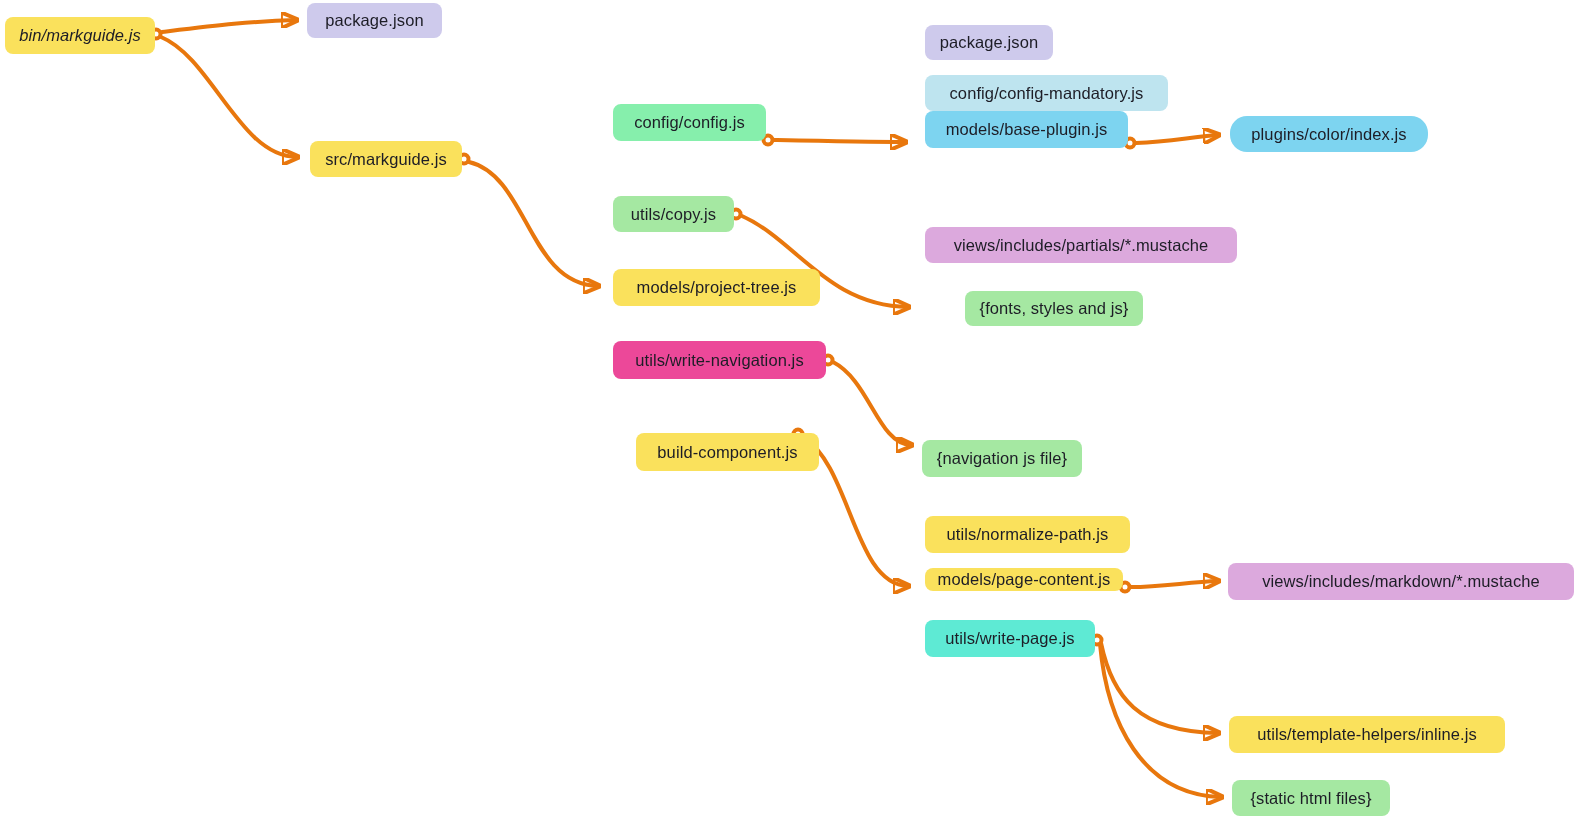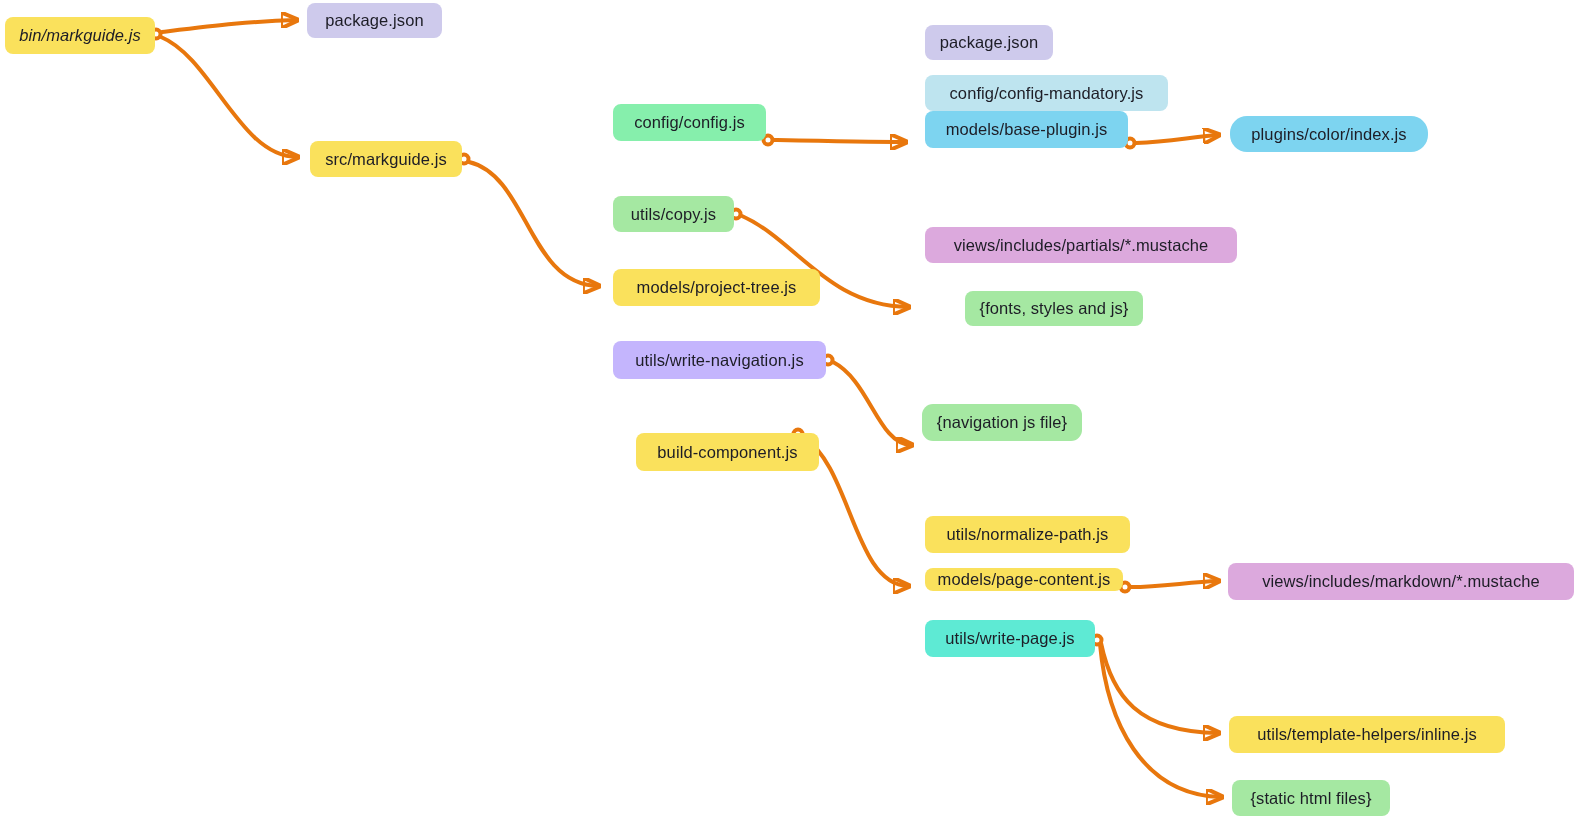--- a/index.html
+++ b/index.html
@@ -57,38 +57,38 @@
   <div class="node" style="left: 307px; top: 3px; width: 135px; height: 35px; background-color: rgb(206, 202, 236);">package.json</div>
 
   <div class="node" style="left: 310px; top: 141px; width: 152px; height: 36px; background-color: rgb(250, 225, 92);">src/markguide.js</div>
 
   <div class="node" style="left: 613px; top: 104px; width: 153px; height: 37px; background-color: #86efac;">config/config.js</div>
 
   <div class="node" style="left: 613px; top: 196px; width: 121px; height: 36px; background-color: rgb(165, 232, 162);">utils/copy.js</div>
 
   <div class="node" style="left: 613px; top: 269px; width: 207px; height: 37px; background-color: rgb(250, 225, 92);">models/project-tree.js</div>
 
-  <div class="node" style="left: 613px; top: 341px; width: 213px; height: 38px; background-color: #c4b5fd;">utils/write-navigation.js</div>
+  <div class="node" style="left: 613px; top: 341px; width: 213px; height: 38px; background-color: #ec4899;">utils/write-navigation.js</div>
 
   <div class="node" style="left: 636px; top: 415px; width: 183px; height: 38px; background-color: rgb(250, 225, 92); margin-top: 18px;">build-component.js</div>
 
   <div class="node" style="left: 925px; top: 25px; width: 128px; height: 35px; background-color: rgb(206, 202, 236);">package.json</div>
 
   <div class="node" style="left: 925px; top: 75px; width: 243px; height: 36px; background-color: rgb(190, 228, 239);">config/config-mandatory.js</div>
 
   <div class="node" style="left: 925px; top: 111px; width: 203px; height: 37px; background-color: rgb(125, 212, 240);">models/base-plugin.js</div>
 
   <div class="node" style="left: 1230px; top: 116px; width: 198px; height: 36px; background-color: rgb(125, 212, 240); border-radius: 17px;">plugins/color/index.js</div>
 
 
   <div class="node" style="left: 925px; top: 227px; width: 312px; height: 36px; background-color: rgb(220, 169, 221);">views/includes/partials/*.mustache</div>
 
   <div class="node" style="left: 925px; top: 291px; width: 178px; height: 35px; background-color: rgb(165, 232, 162); margin-left: 40px;">{fonts, styles and js}</div>
 
-  <div class="node" style="left: 922px; top: 404px; width: 160px; height: 37px; background-color: rgb(165, 232, 162); border-radius: 11px;">{navigation js file}</div>
+  <div class="node" style="left: 922px; top: 440px; width: 160px; height: 37px; background-color: rgb(165, 232, 162);">{navigation js file}</div>
 
   <div class="node" style="left: 925px; top: 516px; width: 205px; height: 37px; background-color: rgb(250, 225, 92);">utils/normalize-path.js</div>
 
   <div class="node" style="left: 925px; top: 568px; width: 198px; height: 23px; background-color: rgb(250, 225, 92);">models/page-content.js</div>
 
   <div class="node" style="left: 1228px; top: 563px; width: 346px; height: 37px; background-color: rgb(220, 169, 221);">views/includes/markdown/*.mustache</div>
 
   <div class="node" style="left: 925px; top: 620px; width: 170px; height: 37px; background-color: #5eead4;">utils/write-page.js</div>
 
   <div class="node" style="left: 1229px; top: 716px; width: 276px; height: 37px; background-color: rgb(250, 225, 92);">utils/template-helpers/inline.js</div>

